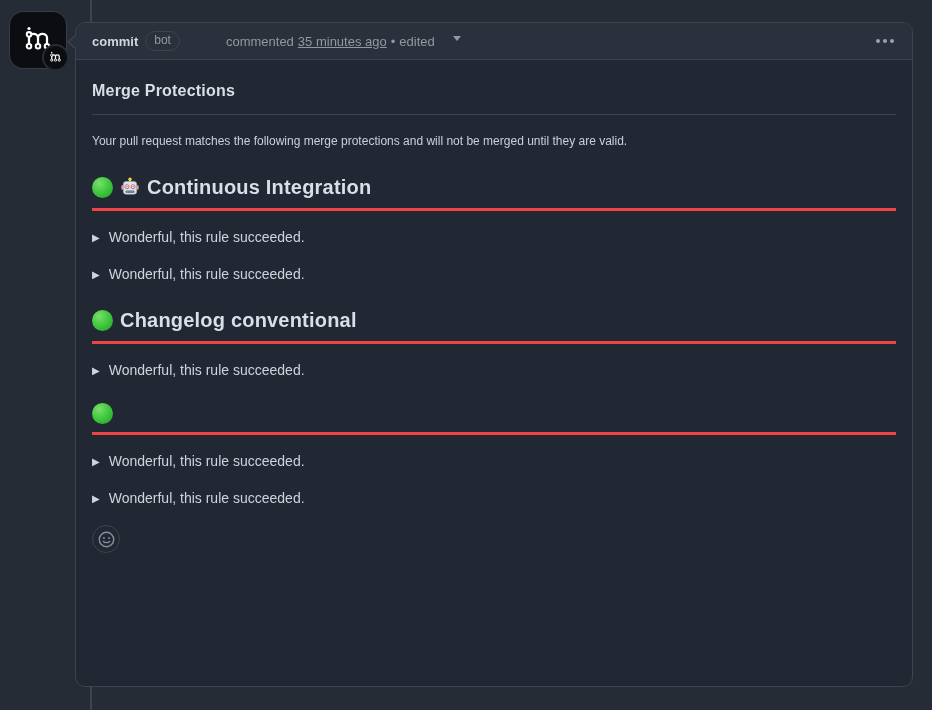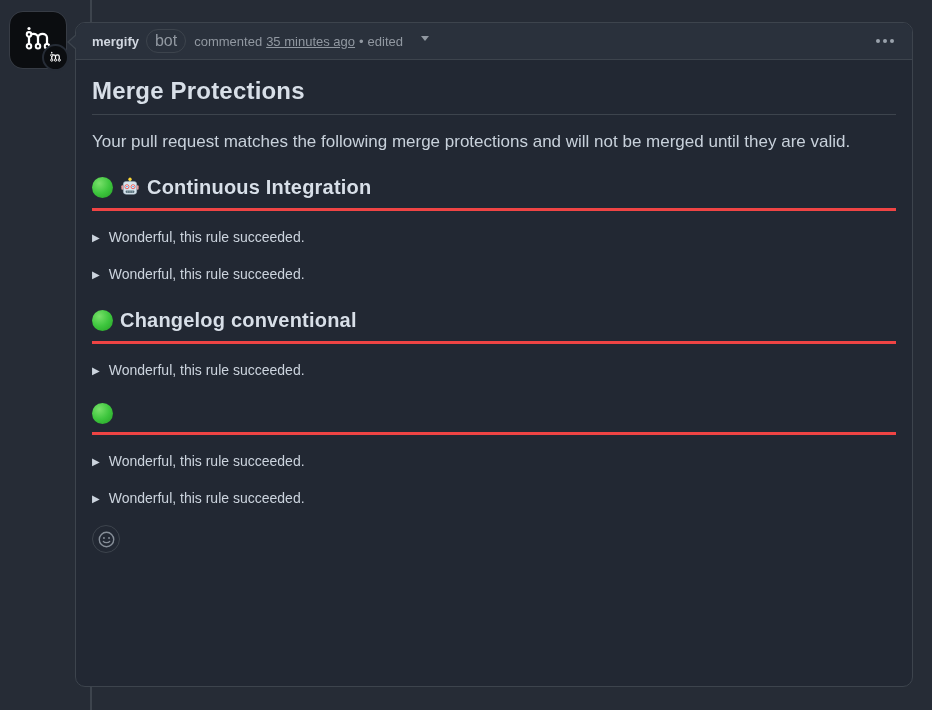--- a/index.html
+++ b/index.html
@@ -39,41 +39,41 @@
   .card-caret { left: -9px; top: 11px; border-right: 9px solid #3d444d; }
   .card-caret-inner { left: -7px; top: 11px; border-right: 9px solid #2a313c; }
   .card-header {
     height: 37px; background: #2a313c; border-bottom: 1px solid #3d444d;
     border-radius: 9px 9px 0 0;
     display: flex; align-items: center; padding: 0 16px;
     font-size: 13px; color: #9198a1;
   }
   .author { font-weight: bold; color: #d1d7e0; margin-right: 7px; }
   .bot-badge {
-    font-size: 16px; color: #9198a1; border: 1px solid #3d444d;
+    font-size: 12px; color: #9198a1; border: 1px solid #3d444d;
     border-radius: 999px; padding: 1px 8px 2px; margin-right: 8px; line-height: 1.2;
   }
-  .meta { display: flex; align-items: center; gap: 4px; }
+  .meta { display: flex; align-items: center; gap: 4px; margin-left: 38px; }
   .timestamp-link { color: #9198a1; text-decoration: underline; cursor: pointer; }
   .edited-btn { display: inline-flex; align-items: flex-start; gap: 18px; cursor: pointer; }
   .caret-down {
     width: 0; height: 0; border-left: 4px solid transparent;
     border-right: 4px solid transparent; border-top: 5px solid #9198a1;
     display: inline-block; margin-top: 2px;
   }
   .header-spacer { flex: 1; }
   .kebab { display: flex; gap: 3px; align-items: center; cursor: pointer; padding: 6px 2px; }
   .kebab i { width: 4px; height: 4px; border-radius: 50%; background: #9aa2ac; display: block; }
   .card-body { padding: 16px; }
   h1.md-title {
-    font-size: 24px; font-weight: bold; color: #d8dfe8; line-height: 30px;
+    font-size: 16px; font-weight: bold; color: #d8dfe8; line-height: 30px;
     padding-bottom: 8px; border-bottom: 1px solid #3d444d; margin-bottom: 16px;
     letter-spacing: 0.2px;
   }
-  p.intro { font-size: 17px; line-height: 21px; color: #c8d1db; }
+  p.intro { font-size: 12px; line-height: 21px; color: #c8d1db; }
   h3.rule-title {
     font-size: 20px; font-weight: bold; color: #d8dfe8; line-height: 26px;
     margin-top: 22px; padding-bottom: 8px; border-bottom: 3px solid #ef4444;
     margin-bottom: 16px; display: flex; align-items: center; gap: 7px;
     letter-spacing: 0.2px;
   }
   .emoji { display: inline-flex; align-items: center; flex: none; }
   .green-circle {
     width: 21px; height: 21px; border-radius: 50%;
     background: radial-gradient(circle at 35% 30%, #79e06a, #3ec63e 50%, #27a327 95%);
@@ -125,21 +125,21 @@
       <circle cx="8" cy="5.5" r="1.6" fill="#ffffff"></circle>
     </svg>
   </div>
 </div>
 
 <div class="comment-card">
   <div class="card-caret"></div>
   <div class="card-caret-inner"></div>
 
   <div class="card-header">
-    <span class="author">mergify</span>
+    <span class="author">commit</span>
     <span class="bot-badge">bot</span>
     <span class="meta">
       <span>commented</span>
       <span class="timestamp-link">35 minutes ago</span>
       <span>•</span>
       <span class="edited-btn">
         <span>edited</span>
         <span class="caret-down"></span>
       </span>
     </span>

